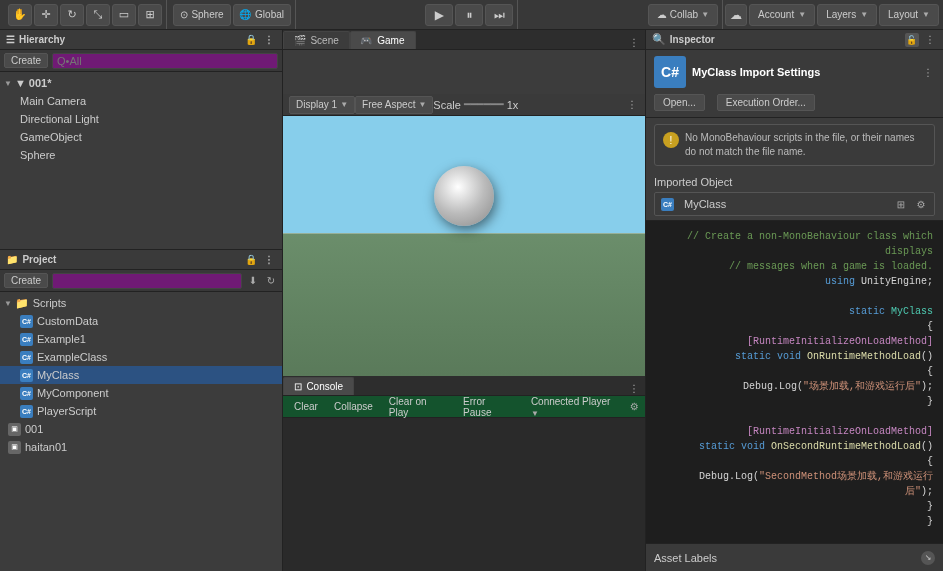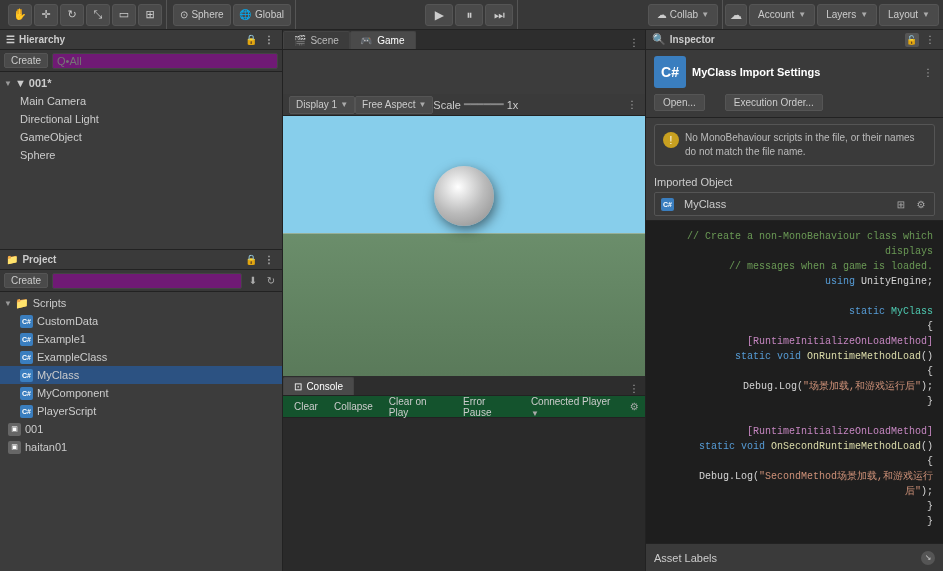--- a/index.html
+++ b/index.html
@@ -440,21 +440,21 @@
       display: flex;
       align-items: center;
       justify-content: center;
       font-size: 14px;
       color: white;
       font-weight: bold;
       flex-shrink: 0;
     }
     .import-settings-buttons {
       display: flex;
-      gap: 20px;
+      gap: 12px;
     }
     .inspector-action-btn {
       background: #4a4a4a;
       border: 1px solid #555;
       border-radius: 2px;
       padding: 2px 8px;
       font-size: 10px;
       color: #ccc;
       cursor: pointer;
     }

